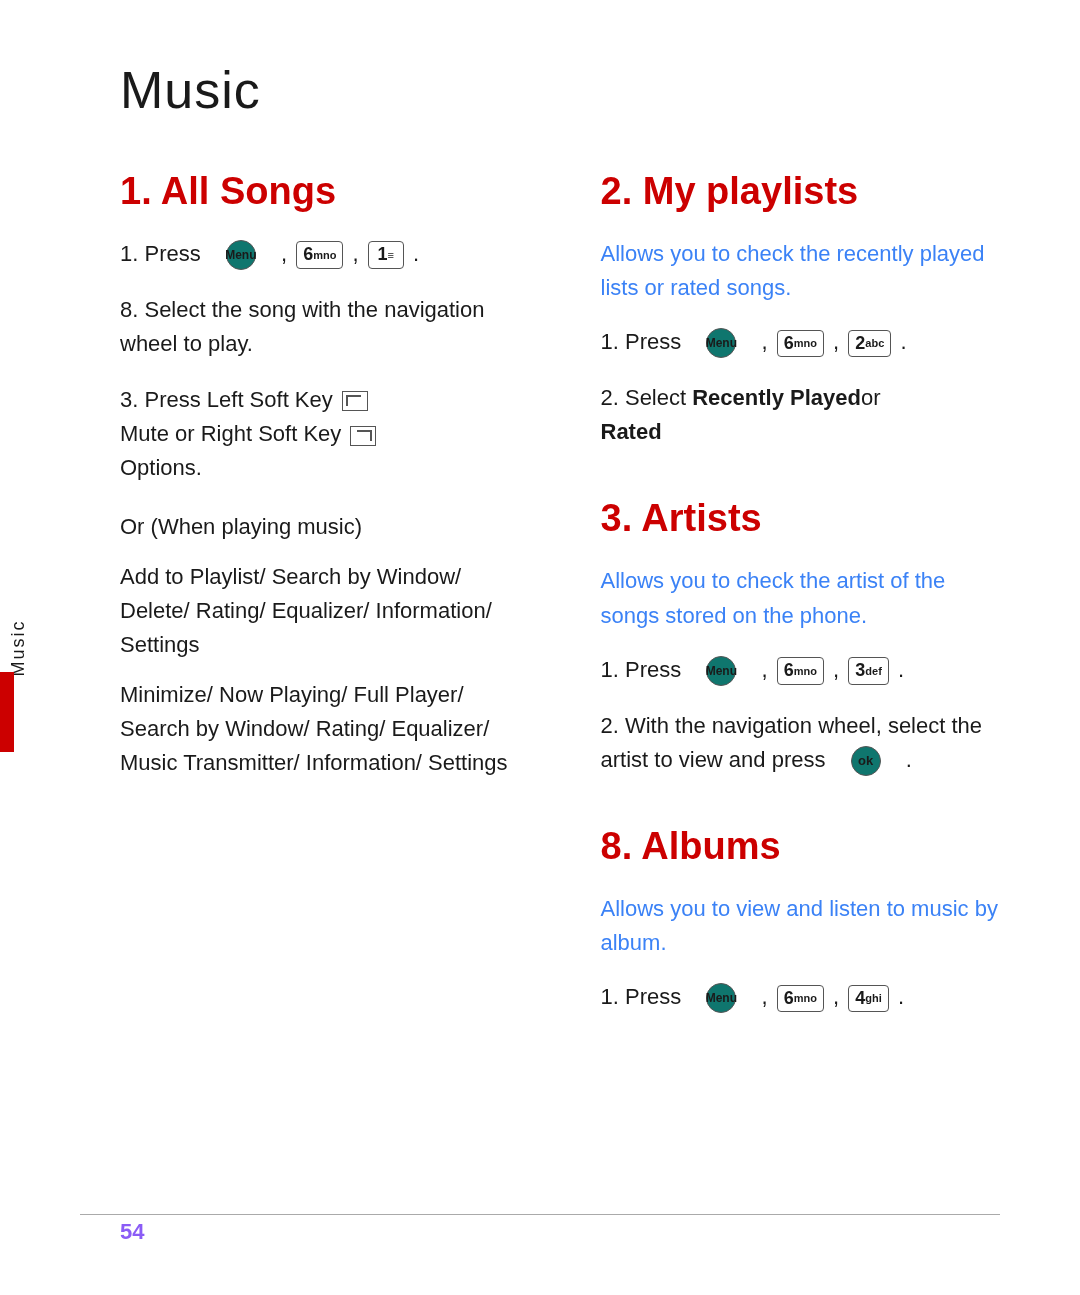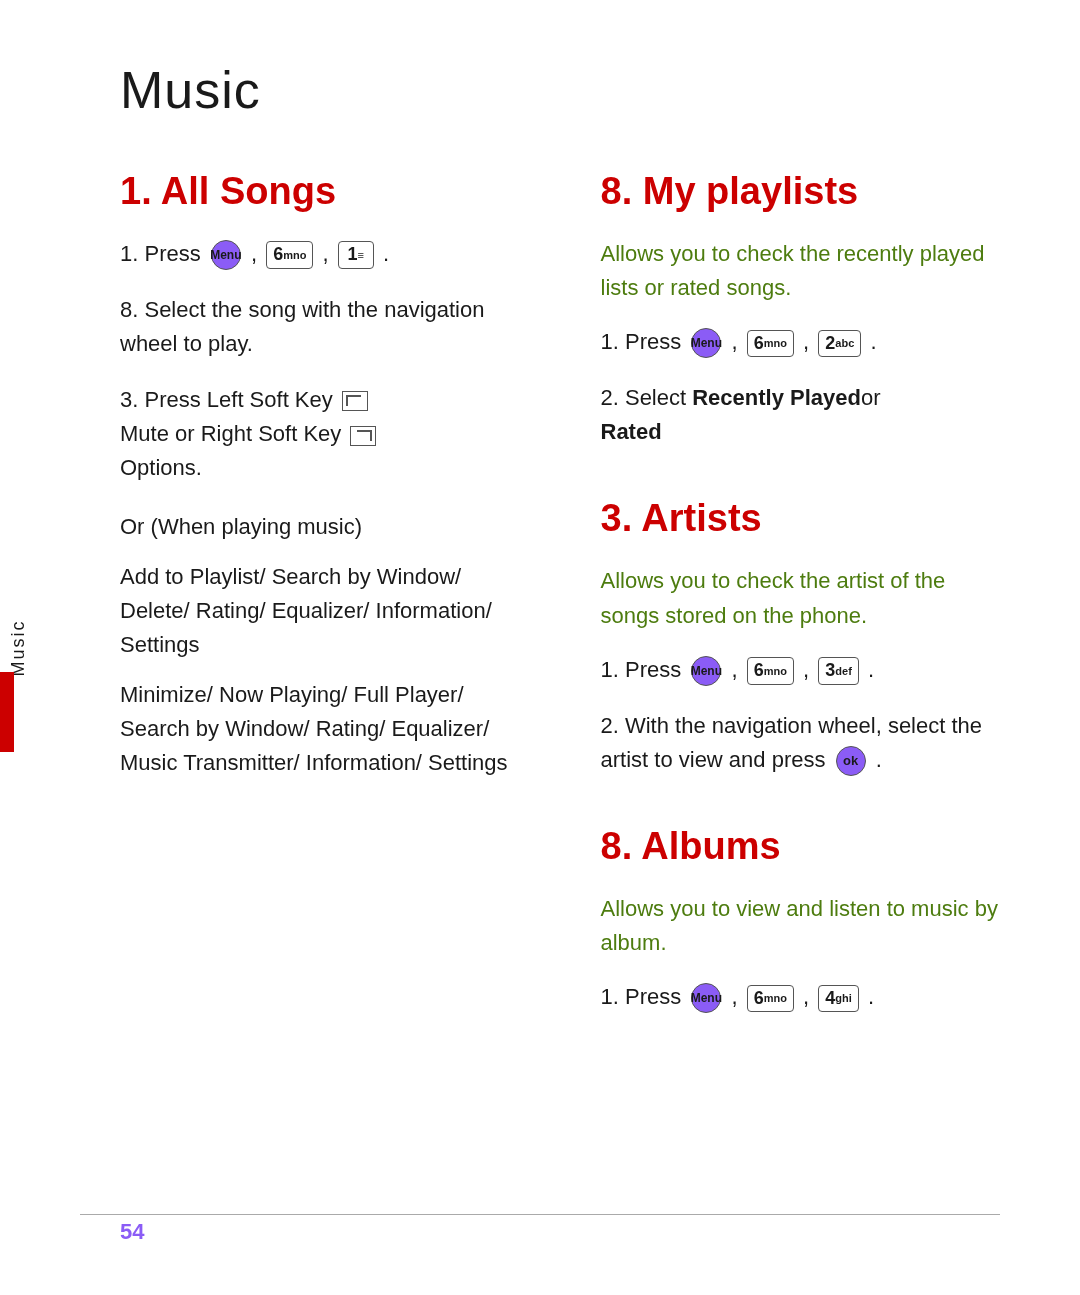--- a/index.html
+++ b/index.html
@@ -52,21 +52,21 @@
     .section-heading {
       font-size: 38px;
       font-weight: bold;
       color: #cc0000;
       margin-bottom: 24px;
     }
 
     .section-body {
       font-size: 22px;
       line-height: 1.55;
-      color: #4d7c0f;
+      color: #3b82f6;
       margin-bottom: 20px;
     }
 
     .step-item {
       margin-bottom: 22px;
       font-size: 22px;
       line-height: 1.55;
     }
 
     .key-badge {
@@ -88,23 +88,23 @@
     .key-circle {
       display: inline-flex;
       align-items: center;
       justify-content: center;
       border: 1.5px solid #555;
       border-radius: 50%;
       width: 30px;
       height: 30px;
       font-size: 14px;
       font-weight: bold;
-      margin: 0 4px;
+      margin: 0 19px;
       vertical-align: middle;
-      background: #8b5cf6;
+      background: #0f766e;
     }
 
     .key-superscript {
       font-size: 11px;
       vertical-align: super;
     }
 
     .options-block {
       margin-top: 24px;
       margin-left: 0;
@@ -222,21 +222,21 @@
         <p>Or (When playing music)</p>
         <p>Add to Playlist/ Search by Window/ Delete/ Rating/ Equalizer/ Information/ Settings</p>
         <p>Minimize/ Now Playing/ Full Player/ Search by Window/ Rating/ Equalizer/ Music Transmitter/ Information/ Settings</p>
       </div>
 
     </div>
 
     <div class="right-column">
 
       <div class="right-section">
-        <h2 class="section-heading">8. My playlists</h2>
+        <h2 class="section-heading">2. My playlists</h2>
         <p class="section-body">Allows you to check the recently played lists or rated songs.</p>
 
         <div class="step-item">
           <span>1. Press </span>
           <span class="key-circle" style="font-size:12px;">Menu</span>
           <span> , </span>
           <span class="key-badge">6<span class="key-superscript">mno</span></span>
           <span> , </span>
           <span class="key-badge">2<span class="key-superscript">abc</span></span>
           <span> .</span>

